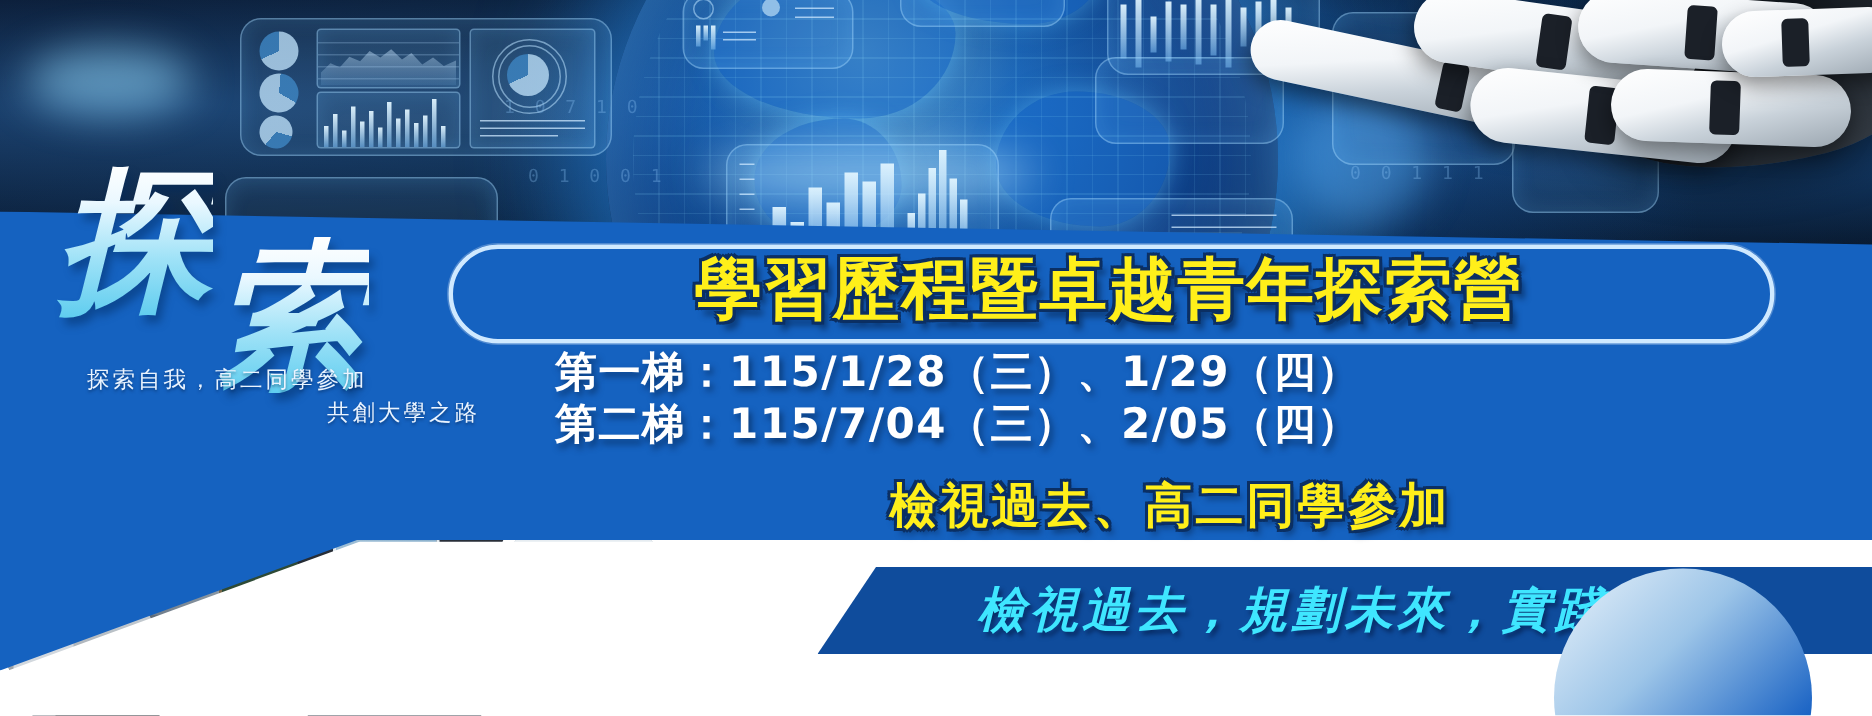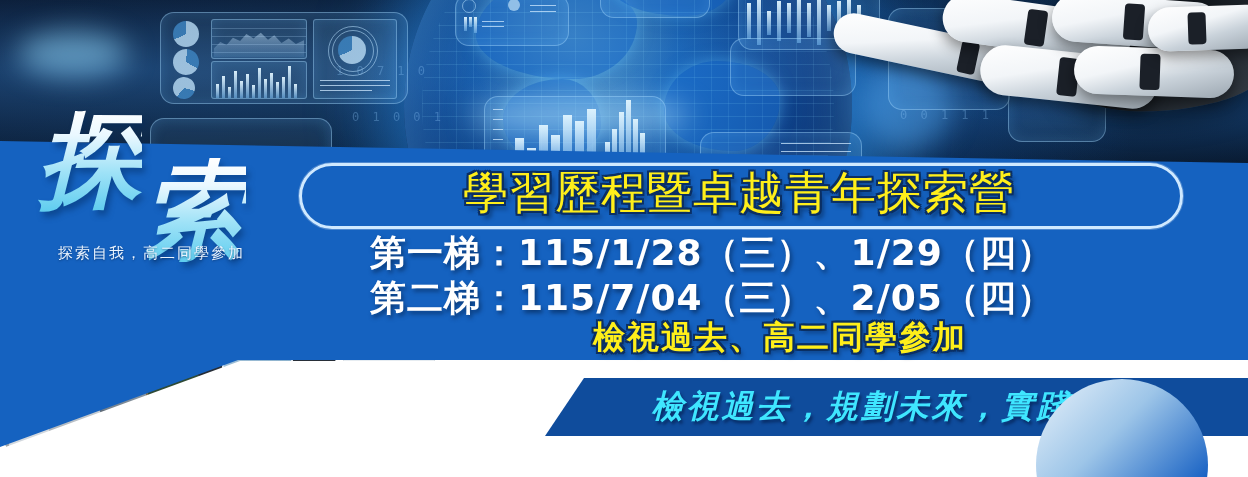--- a/index.html
+++ b/index.html
@@ -113,33 +113,33 @@
 
   
   .title-capsule{
     position:absolute;left:299px;top:163px;width:878px;height:60px;
     border:3px solid #cfe9ff;border-radius:34px;
     box-shadow:0 0 0 1px rgba(255,255,255,.25);
   }
   .title-main{
     position:absolute;left:308px;top:168px;width:862px;height:50px;
     display:flex;align-items:center;justify-content:center;
-    color:#ffef1a;font-weight:normal;font-size:45px;letter-spacing:1px;
+    color:#ffef1a;font-weight:bold;font-size:45px;letter-spacing:1px;
     font-family:"DejaVu Sans","Liberation Sans",sans-serif;
     white-space:nowrap;
     text-shadow:
       -2px 0 #0b2f63, 2px 0 #0b2f63, 0 -2px #0b2f63, 0 2px #0b2f63,
       -2px -2px #0b2f63, 2px -2px #0b2f63, -2px 2px #0b2f63, 2px 2px #0b2f63,
       4px 5px 4px rgba(0,20,50,.55);
   }
 
   
   .dates{
     position:absolute;left:370px;top:230px;width:800px;
-    color:#ffffff;font-weight:bold;font-size:36px;line-height:1.26;
+    color:#ffffff;font-weight:bold;font-size:28px;line-height:1.26;
     letter-spacing:1px;white-space:nowrap;
     font-family:"DejaVu Sans","Liberation Sans",sans-serif;
     text-shadow:2px 3px 4px rgba(0,25,60,.55);
   }
 
   .welcome{
     position:absolute;left:500px;top:316px;width:560px;
     color:#ffef1a;font-weight:bold;font-size:32px;letter-spacing:2px;
     white-space:nowrap;text-align:center;
     font-family:"DejaVu Sans","Liberation Sans",sans-serif;
@@ -391,20 +391,21 @@
 
   <div class="white-wedge"></div>
 
   <div class="logo-wrap">
     <div class="logo-ch a">探</div>
     <div class="logo-ch b">索</div>
   </div>
 
   <div class="sub-lines">
     <div class="l1">探索自我，高二同學參加</div>
+    <div class="l2">共創大學之路</div>
   </div>
 
   <div class="title-capsule"></div>
   <div class="title-main">學習歷程暨卓越青年探索營</div>
 
   <div class="dates">
     <div>第一梯：115/1/28（三）、1/29（四）</div>
     <div>第二梯：115/7/04（三）、2/05（四）</div>
   </div>
 

